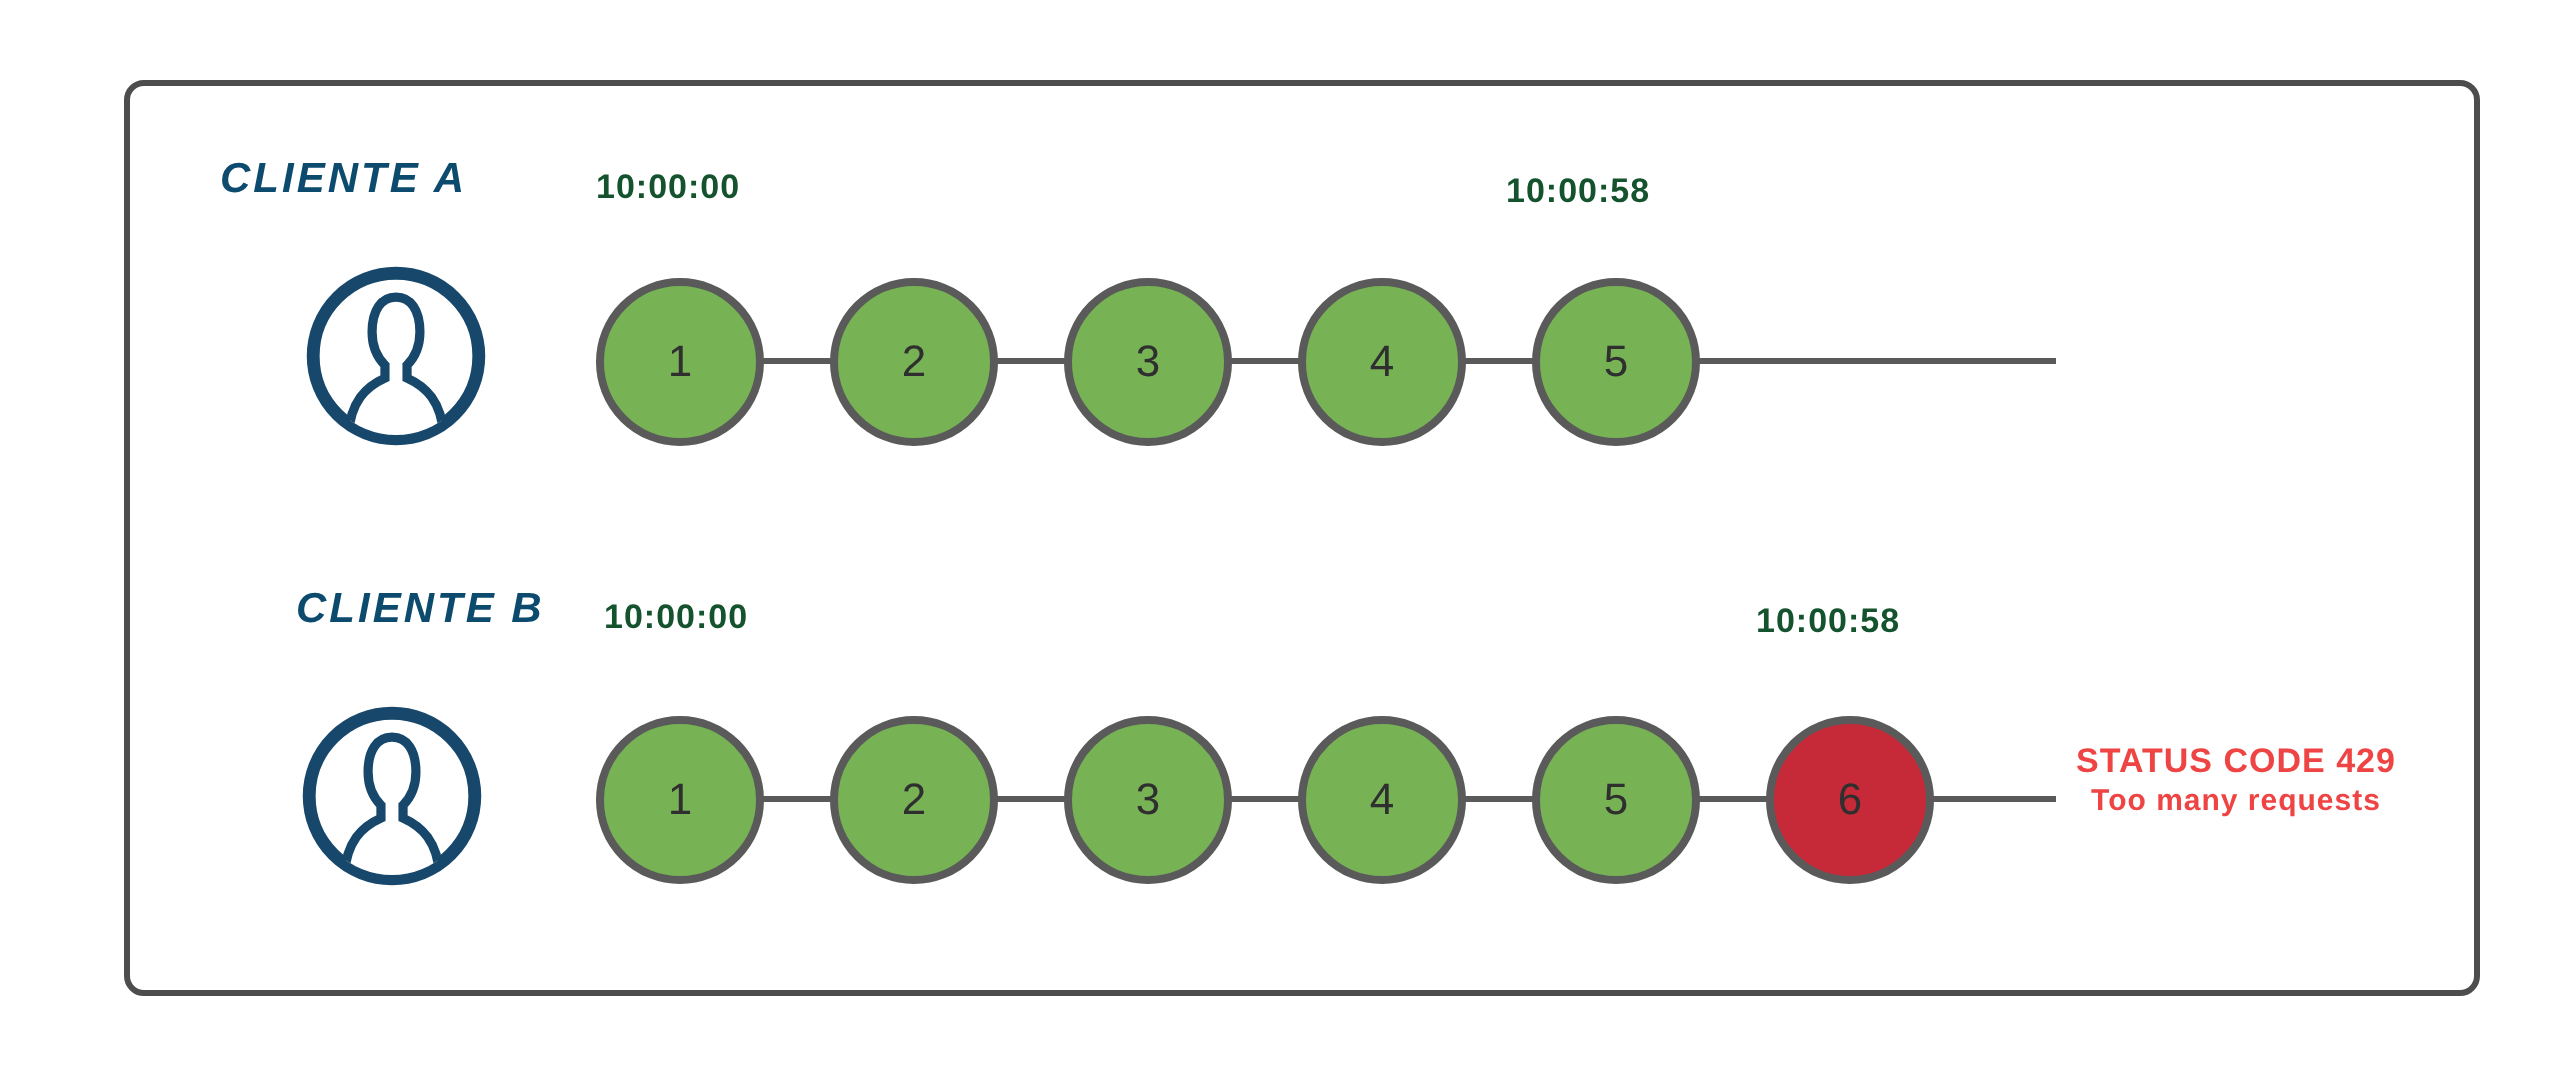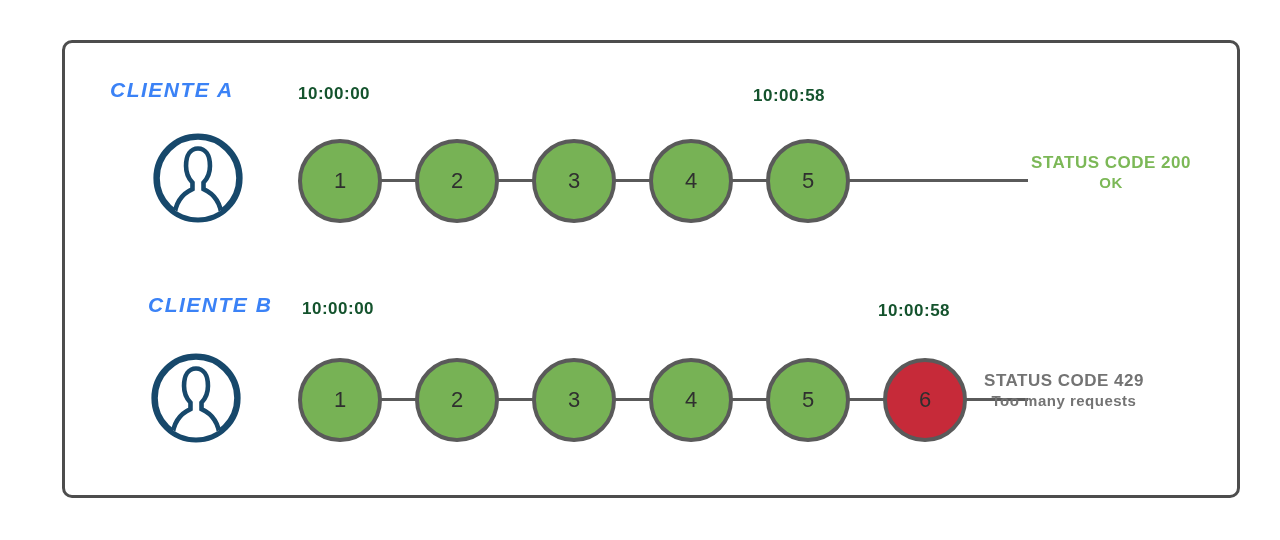--- a/index.html
+++ b/index.html
@@ -6,21 +6,21 @@
   .canvas{
     position:relative;width:1280px;height:540px;background:#ffffff;
     font-family:"Liberation Sans",sans-serif;overflow:hidden;
   }
   .frame{
     position:absolute;left:62px;top:40px;width:1172px;height:452px;
     border:3px solid #4d4d4d;border-radius:10px;background:#ffffff;
   }
   .client-label{
     position:absolute;font-style:italic;font-weight:700;font-size:21px;
-    color:#3b82f6;letter-spacing:1.5px;white-space:nowrap;
+    color:#0c4a6e;letter-spacing:1.5px;white-space:nowrap;
   }
   .lbl-a{left:110px;top:78px;}
   .lbl-b{left:108px;top:293px;margin-left:40px;}
   .avatar{position:absolute;width:92px;height:92px;}
   .av-a{left:152px;top:132px;}
   .av-b{left:150px;top:352px;}
   .time{
     position:absolute;font-weight:700;font-size:17px;color:#14532d;
     letter-spacing:0.5px;white-space:nowrap;
   }
@@ -43,21 +43,21 @@
   .row-b-node{top:358px;}
   .c1{left:298px;}.c2{left:415px;}.c3{left:532px;}
   .c4{left:649px;}.c5{left:766px;}.c6{left:883px;}
   .status{
     position:absolute;text-align:center;font-weight:700;line-height:20px;
     letter-spacing:0.5px;white-space:nowrap;
   }
   .status .code{font-size:17px;}
   .status .msg{font-size:15px;}
   .status-a{left:1028px;top:153px;width:166px;color:#7CB857;}
-  .status-b{left:978px;top:371px;width:172px;color:#737373;}
+  .status-b{left:1032px;top:371px;width:172px;color:#ef4444;}
 </style>
 </head>
 <body>
 
 <div class="canvas">
   <div class="frame"></div>
 
   <div class="client-label lbl-a">CLIENTE A</div>
 
   <div class="avatar av-a">
@@ -80,24 +80,20 @@
   <div class="time ta-end">10:00:58</div>
 
   <div class="track track-a"></div>
 
   <div class="node ok row-a-node c1">1</div>
   <div class="node ok row-a-node c2">2</div>
   <div class="node ok row-a-node c3">3</div>
   <div class="node ok row-a-node c4">4</div>
   <div class="node ok row-a-node c5">5</div>
 
-  <div class="status status-a">
-    <div class="code">STATUS CODE 200</div>
-    <div class="msg">OK</div>
-  </div>
 
   <div class="client-label lbl-b">CLIENTE B</div>
 
   <div class="avatar av-b">
     <svg viewBox="0 0 100 100" width="92" height="92" aria-hidden="true">
       <defs>
           <clipPath id="clipB">
             <circle cx="50" cy="50" r="43"></circle>
           </clipPath>
         </defs>

